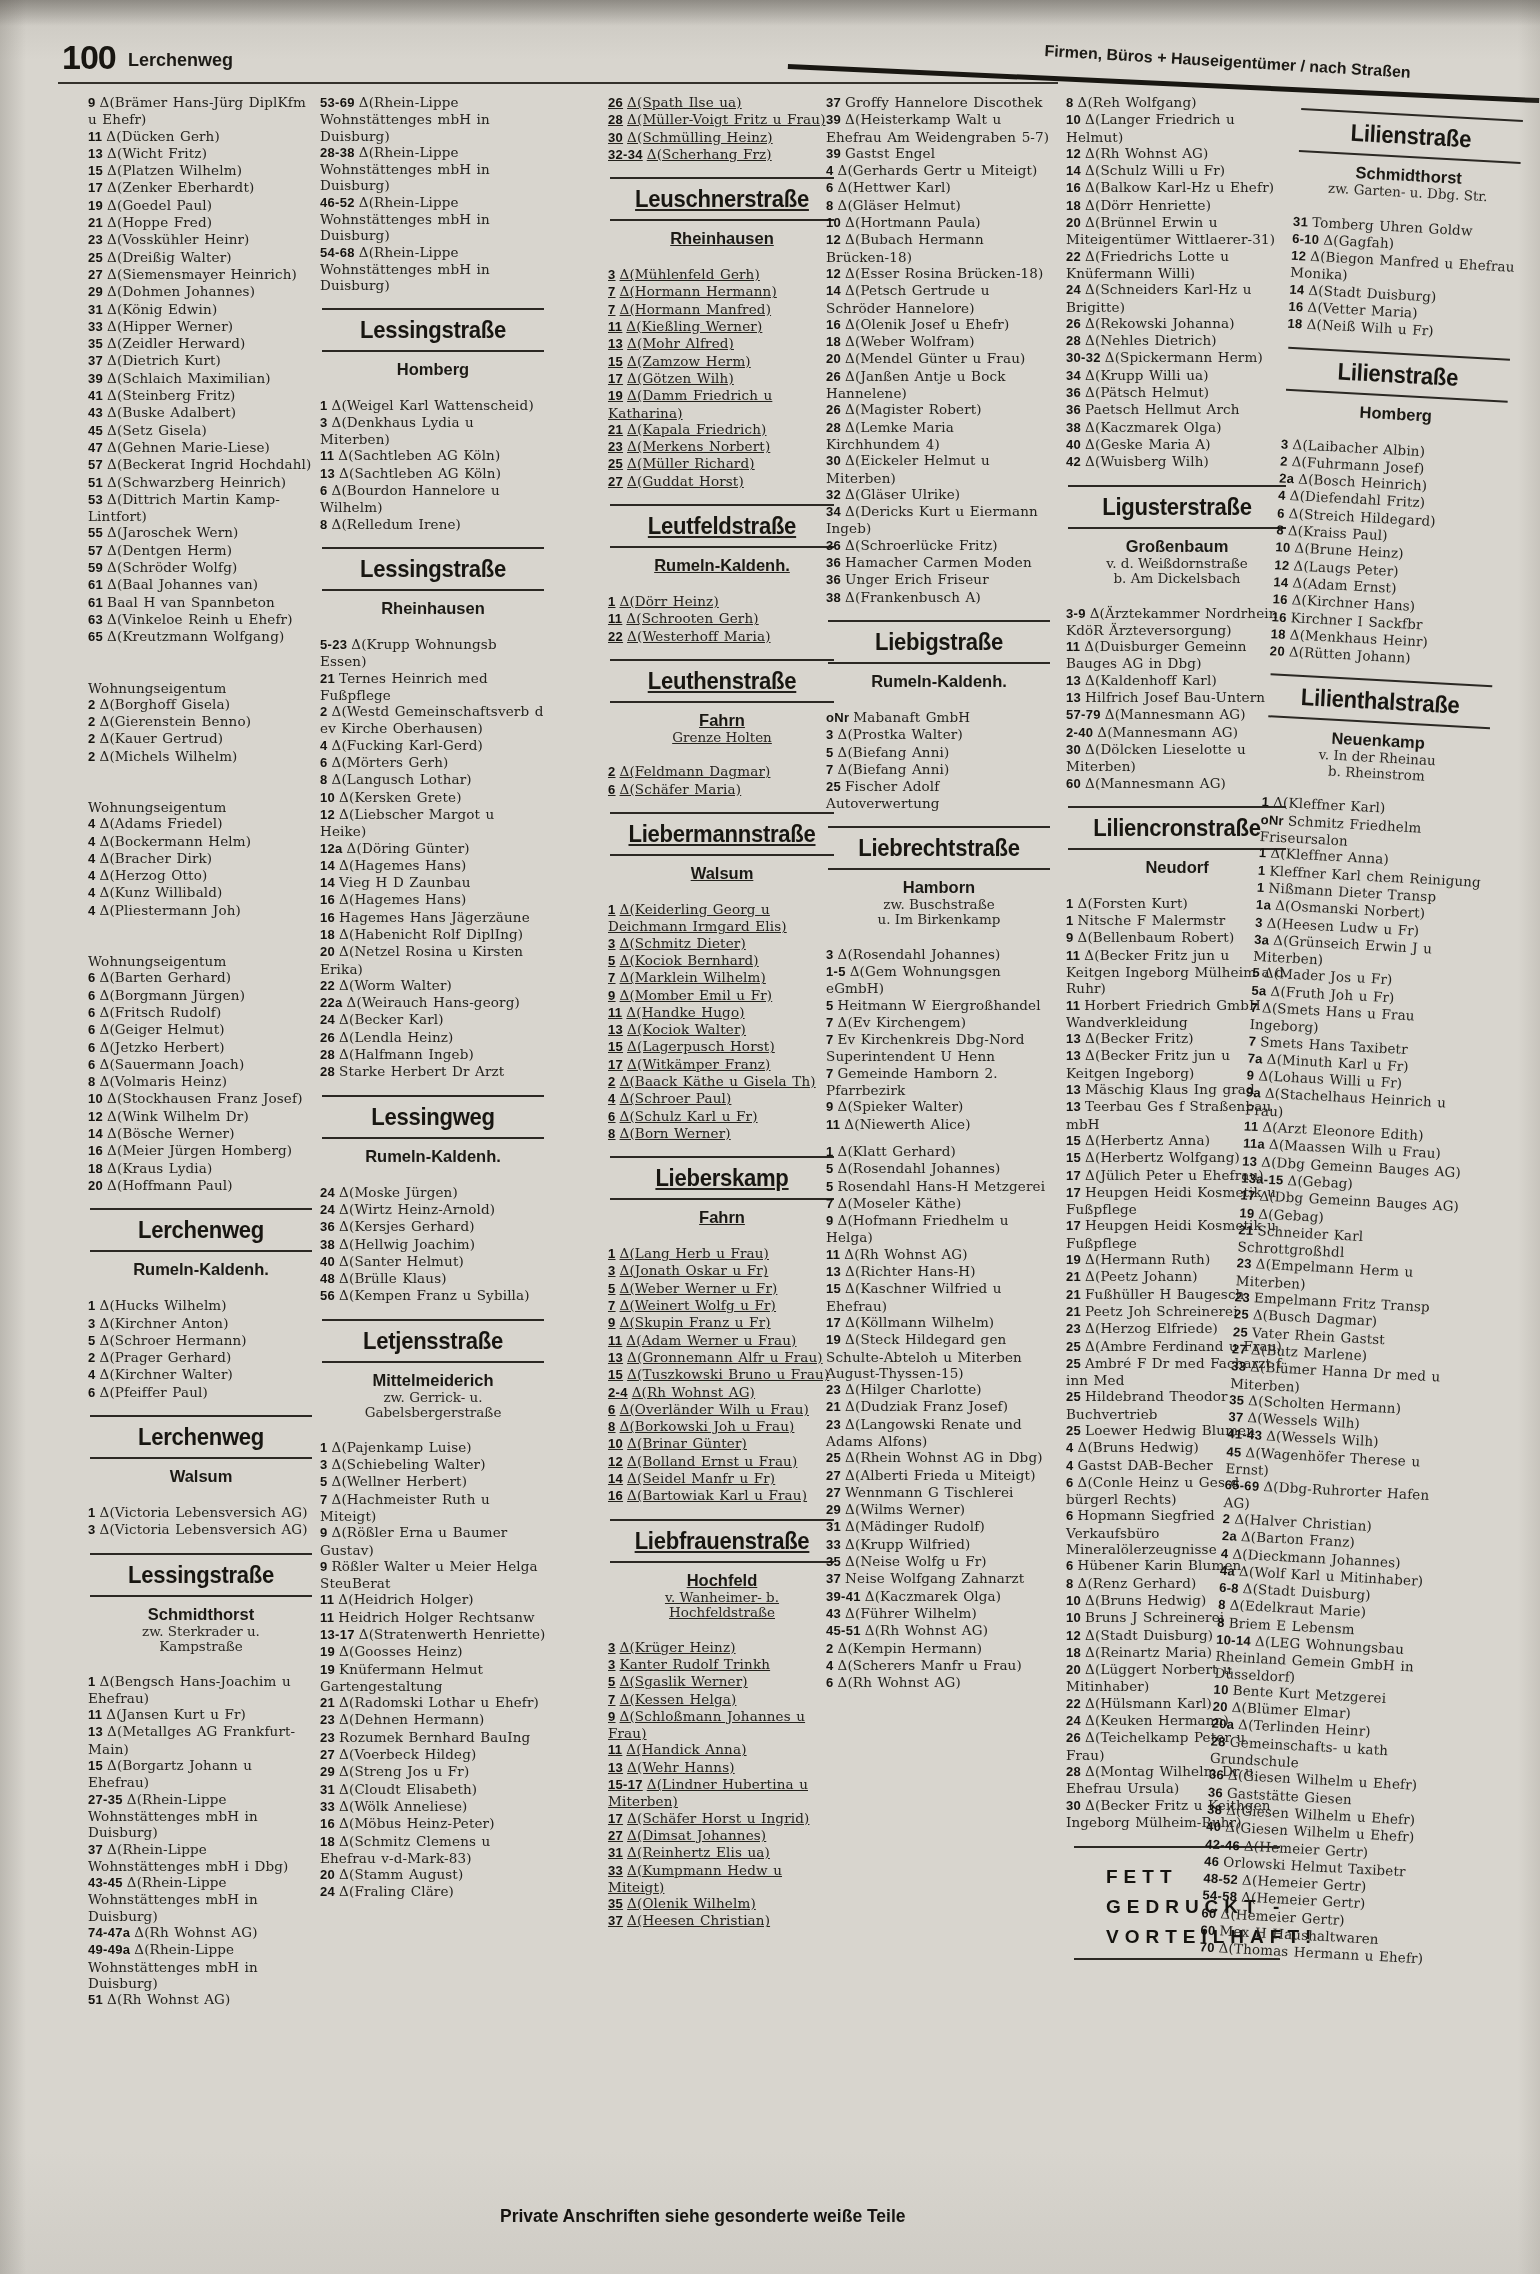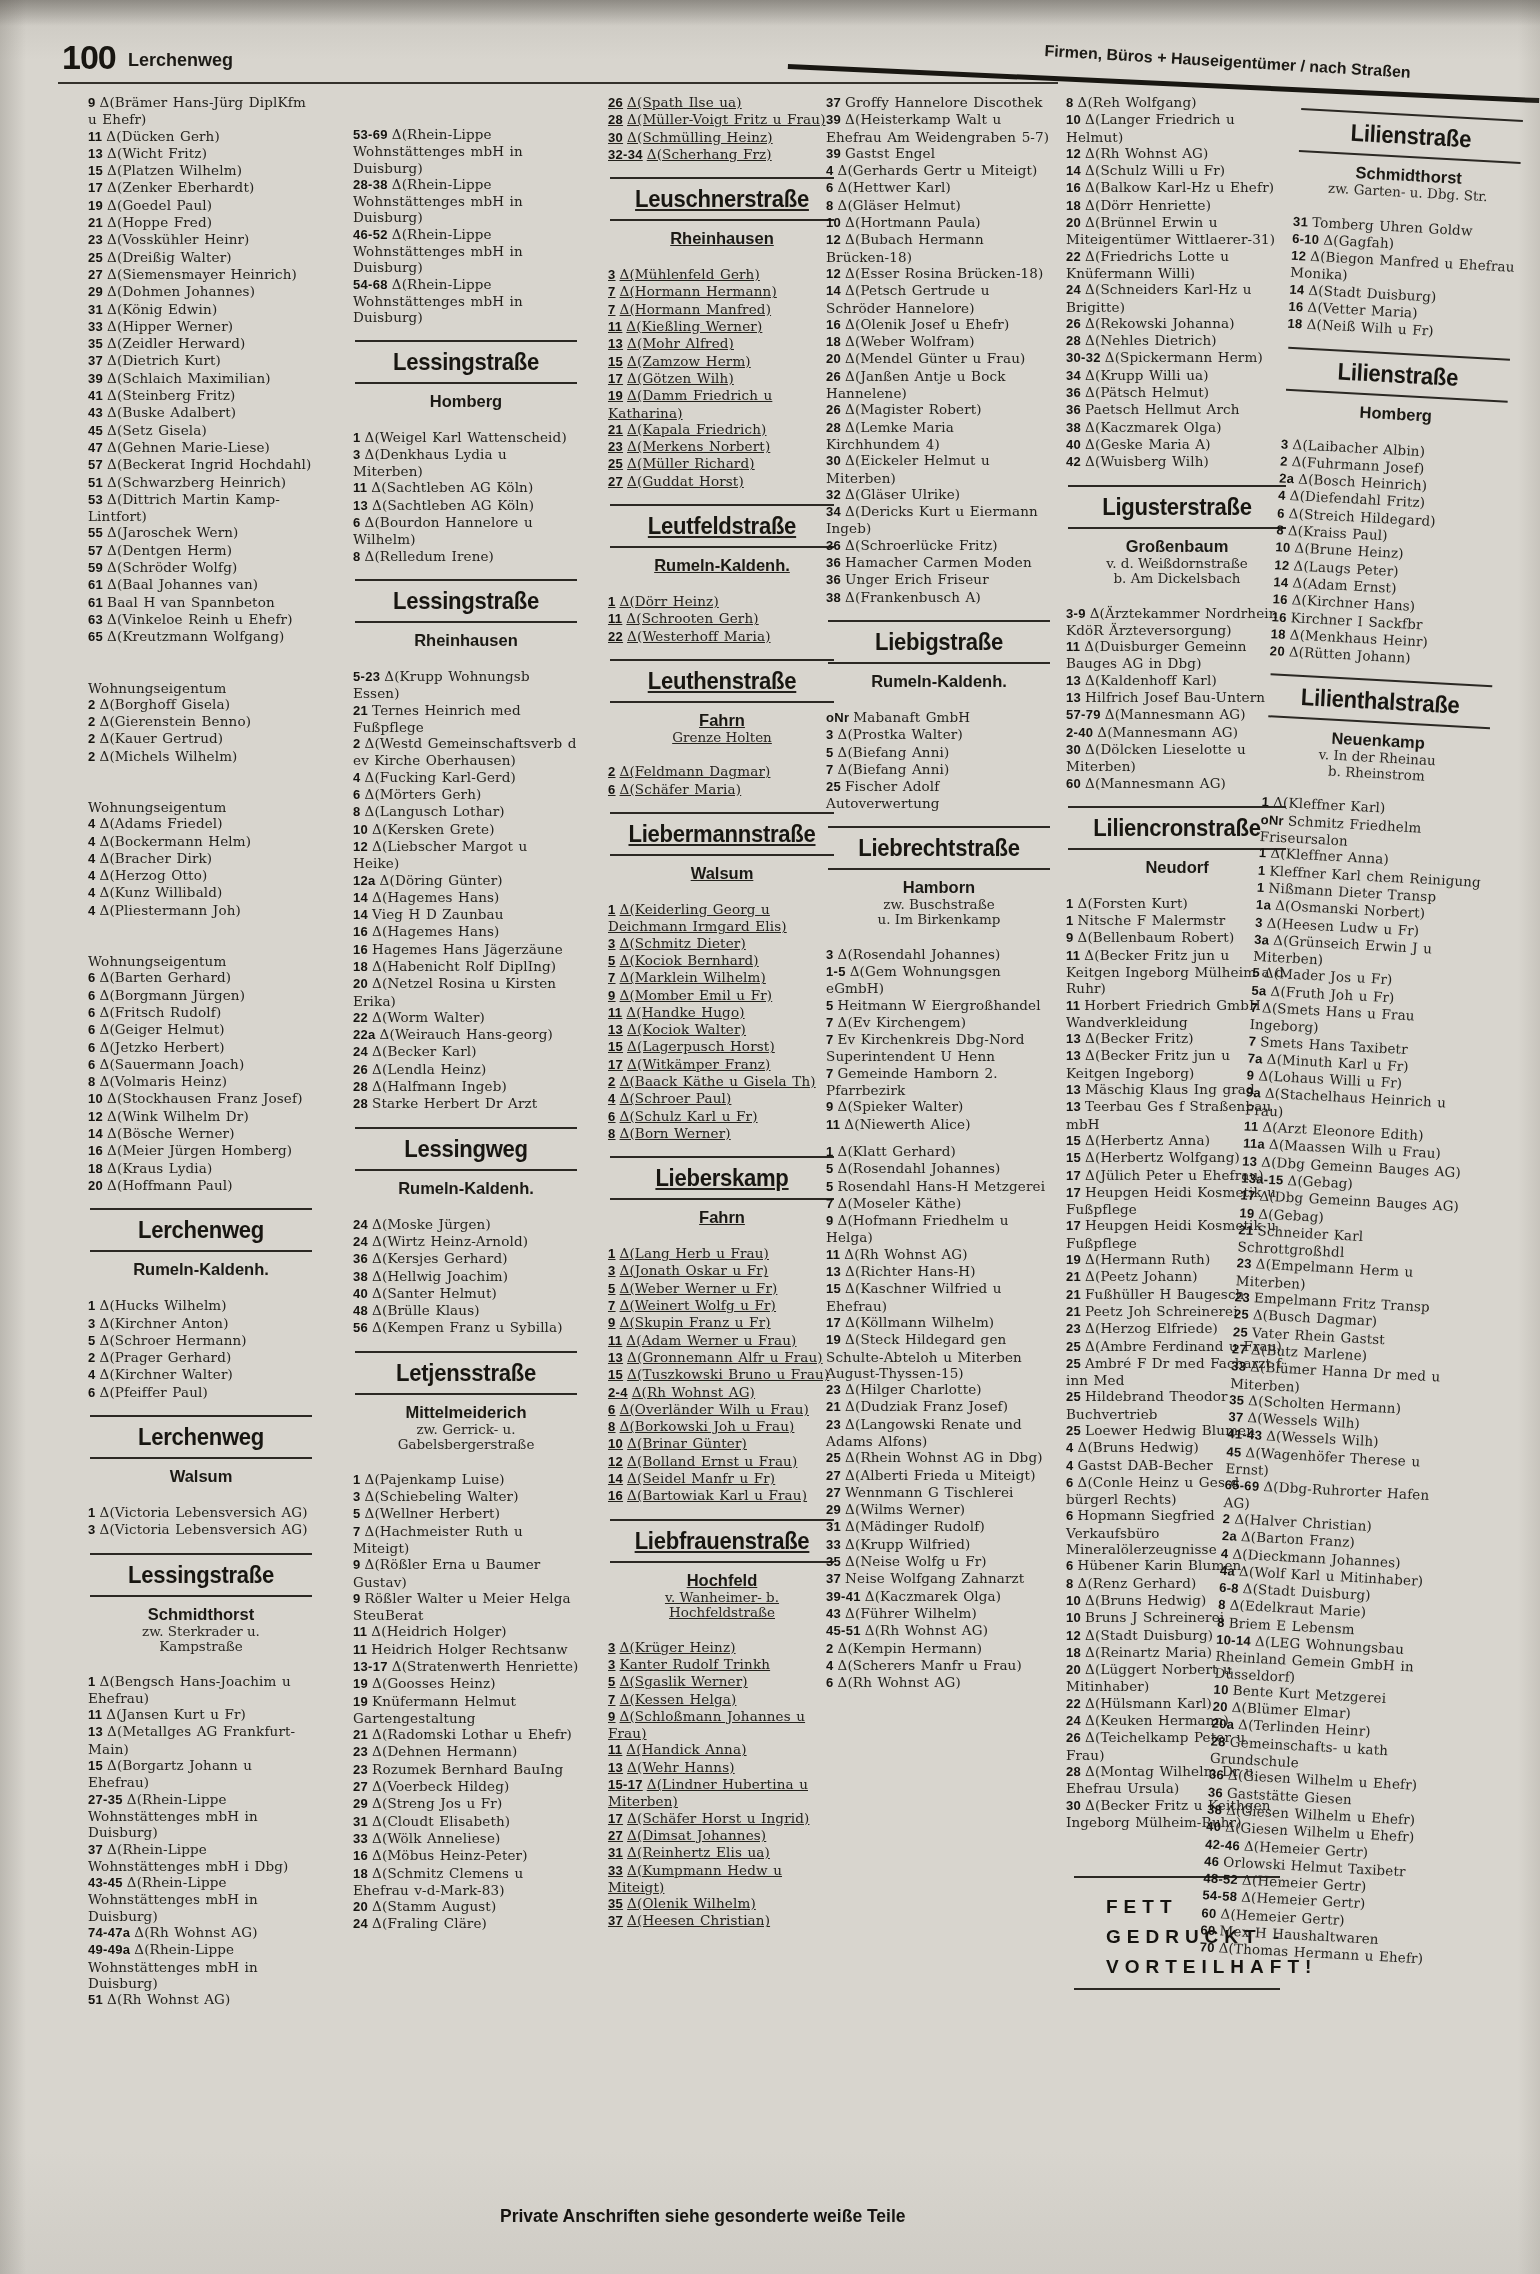--- a/index.html
+++ b/index.html
@@ -43,21 +43,21 @@
   .street{margin:14px 0 8px 0;}
   .street .rule{height:2px;background:#2b2823;margin:0 2px 6px 2px;}
   .street .rule2{height:2px;background:#2b2823;margin:6px 2px 8px 2px;}
   .street .title{font-family:"Liberation Sans",sans-serif;font-weight:700;font-size:24px;
     letter-spacing:-0.3px;text-align:center;color:#181611;transform:scaleX(.92);}
   .street .district{font-family:"Liberation Sans",sans-serif;font-weight:700;font-size:16.5px;
     text-align:center;color:#1b1914;margin-top:2px;}
   .street .range{font-size:13.5px;line-height:15.5px;text-align:center;color:#2a2722;}
   .gap{height:10px;}
 
-  .adbox{margin-top:46px;}
+  .adbox{margin-top:16px;}
   .adbox .rule{height:2px;background:#2b2823;margin:10px 8px;}
   .adbox .adline{font-family:"Liberation Sans",sans-serif;font-weight:700;font-size:19px;
     letter-spacing:6px;color:#15130f;padding:8px 0 0 40px;}
 
   .footer{position:absolute;left:500px;top:2206px;width:620px;
     font-family:"Liberation Sans",sans-serif;font-weight:700;font-size:17.5px;color:#15130f;
     text-align:left;}
 </style>
 </head>
 <body>
@@ -161,21 +161,21 @@
       <div class="entry"><span class="n">11</span>Δ(Jansen Kurt u Fr)</div>
       <div class="entry"><span class="n">13</span>Δ(Metallges AG Frankfurt-Main)</div>
       <div class="entry"><span class="n">15</span>Δ(Borgartz Johann u Ehefrau)</div>
       <div class="entry"><span class="n">27-35</span>Δ(Rhein-Lippe Wohnstättenges mbH in Duisburg)</div>
       <div class="entry"><span class="n">37</span>Δ(Rhein-Lippe Wohnstättenges mbH i Dbg)</div>
       <div class="entry"><span class="n">43-45</span>Δ(Rhein-Lippe Wohnstättenges mbH in Duisburg)</div>
       <div class="entry"><span class="n">74-47a</span>Δ(Rh Wohnst AG)</div>
       <div class="entry"><span class="n">49-49a</span>Δ(Rhein-Lippe Wohnstättenges mbH in Duisburg)</div>
       <div class="entry"><span class="n">51</span>Δ(Rh Wohnst AG)</div>
     </div>
-  <div class="col" id="col2" style="left:353px;width:226px;margin-top:32px;">
+  <div class="col" id="col2" style="left:320px;width:226px;">
       <div class="entry"><span class="n">53-69</span>Δ(Rhein-Lippe Wohnstättenges mbH in Duisburg)</div>
       <div class="entry"><span class="n">28-38</span>Δ(Rhein-Lippe Wohnstättenges mbH in Duisburg)</div>
       <div class="entry"><span class="n">46-52</span>Δ(Rhein-Lippe Wohnstättenges mbH in Duisburg)</div>
       <div class="entry"><span class="n">54-68</span>Δ(Rhein-Lippe Wohnstättenges mbH in Duisburg)</div>
       <div class="street">
         <div class="rule"></div>
         <div class="title">Lessingstraße</div>
         <div class="rule2"></div>
         <div class="district">Homberg</div>
       </div>

